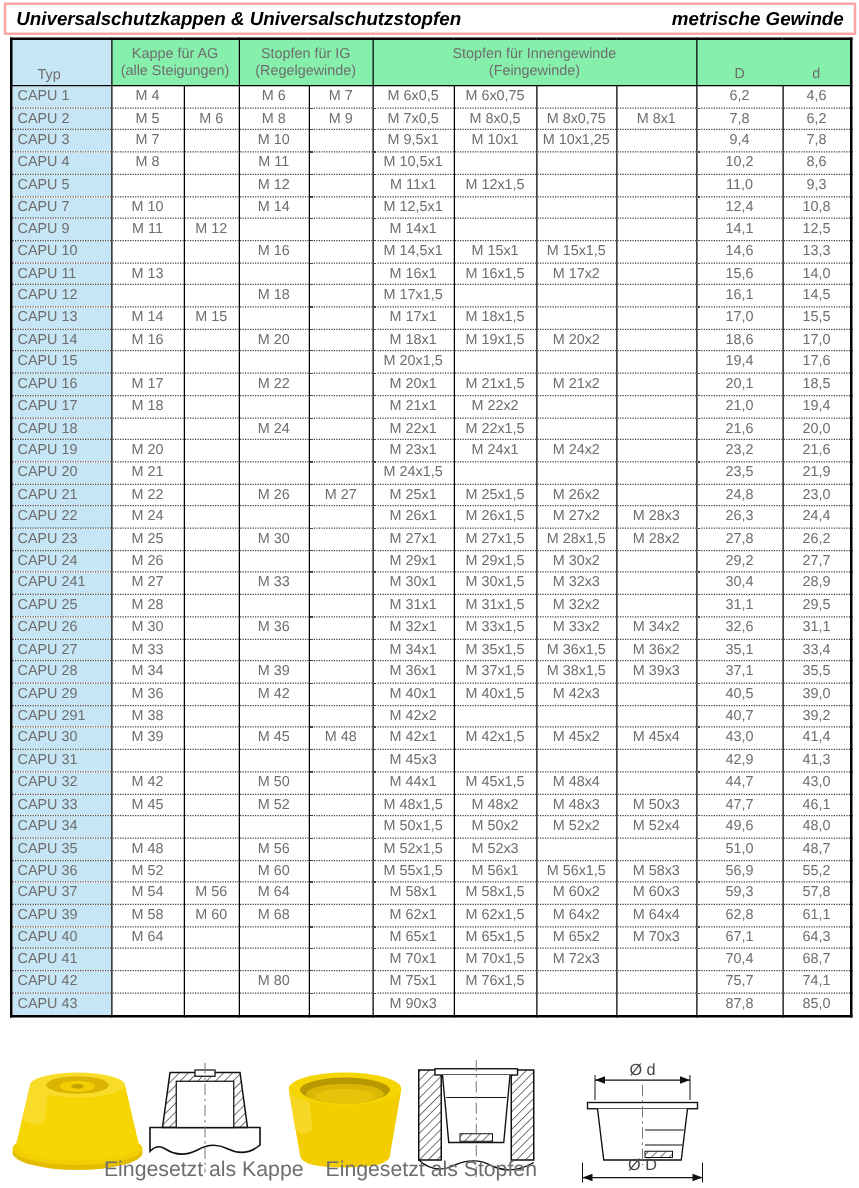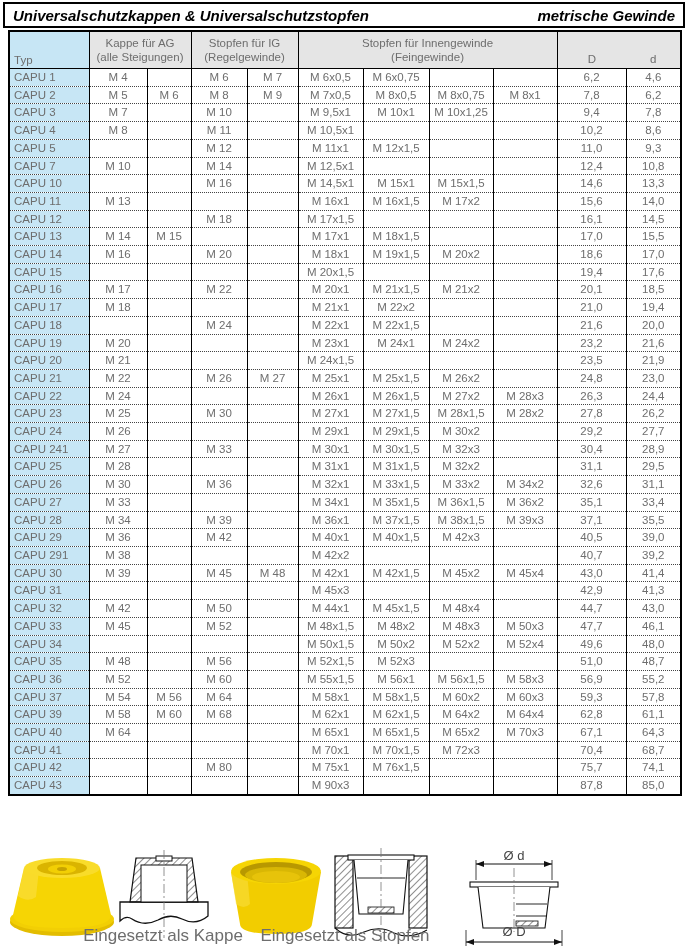--- a/index.html
+++ b/index.html
@@ -1,30 +1,30 @@
 <!DOCTYPE html>
 <html><head>
 <meta charset="utf-8">
 <style>
   html,body{margin:0;padding:0;background:#fff;}
   body{width:687px;height:950px;position:relative;font-family:"Liberation Sans",sans-serif;overflow:hidden;}
 
   .title-bar{
     position:absolute;left:3px;top:2px;width:662px;height:22px;
-    border:2px solid #000000;display:flex;justify-content:space-between;align-items:center;
+    border:2px solid #fca5a5;display:flex;justify-content:space-between;align-items:center;
     padding:0 8px;font-weight:bold;font-style:italic;font-size:15px;color:#000;background:#fff;
   }
 
   .table-wrap{position:absolute;left:8px;top:30px;}
   table{border-collapse:collapse;table-layout:fixed;width:672px;border:2px solid #000;}
   thead th{
     border:1px solid #000;font-weight:normal;color:#6e6e6e;font-size:11.5px;
-    line-height:1.25;padding:1px 0;height:34px;vertical-align:middle;text-align:center;background:#e5e5e5;
+    line-height:1.25;padding:1px 0;height:34px;vertical-align:middle;text-align:center;background:#86efac;
   }
-  thead th.typ-h{background:#c7e6f5;text-align:left;vertical-align:bottom;padding-left:4px;}
+  thead th.typ-h{background:#c7e6f5;text-align:left;vertical-align:bottom;padding-left:20px;}
   thead th.dd-h{padding:0;vertical-align:bottom;}
   .dd-flex{display:flex;width:100%;}
   .dd-flex span{display:block;padding-bottom:2px;}
   .dd-flex .dD{width:56%;}
   .dd-flex .dd{width:44%;}
 
   tbody td{
     border-left:1px solid #000;border-right:1px solid #000;border-bottom:1px dotted #444;
     font-size:11.5px;color:#6e6e6e;text-align:center;height:16.7px;line-height:16.7px;
     padding:0;white-space:nowrap;overflow:hidden;
@@ -156,20 +156,33 @@
           <td>M 14</td>
           <td></td>
           <td>M 12,5x1</td>
           <td></td>
           <td></td>
           <td></td>
           <td>12,4</td>
           <td>10,8</td>
         </tr>
         <tr>
+          <td class="typ">CAPU 9</td>
+          <td>M 11</td>
+          <td>M 12</td>
+          <td></td>
+          <td></td>
+          <td>M 14x1</td>
+          <td></td>
+          <td></td>
+          <td></td>
+          <td>14,1</td>
+          <td>12,5</td>
+        </tr>
+        <tr>
           <td class="typ">CAPU 10</td>
           <td></td>
           <td></td>
           <td>M 16</td>
           <td></td>
           <td>M 14,5x1</td>
           <td>M 15x1</td>
           <td>M 15x1,5</td>
           <td></td>
           <td>14,6</td>

